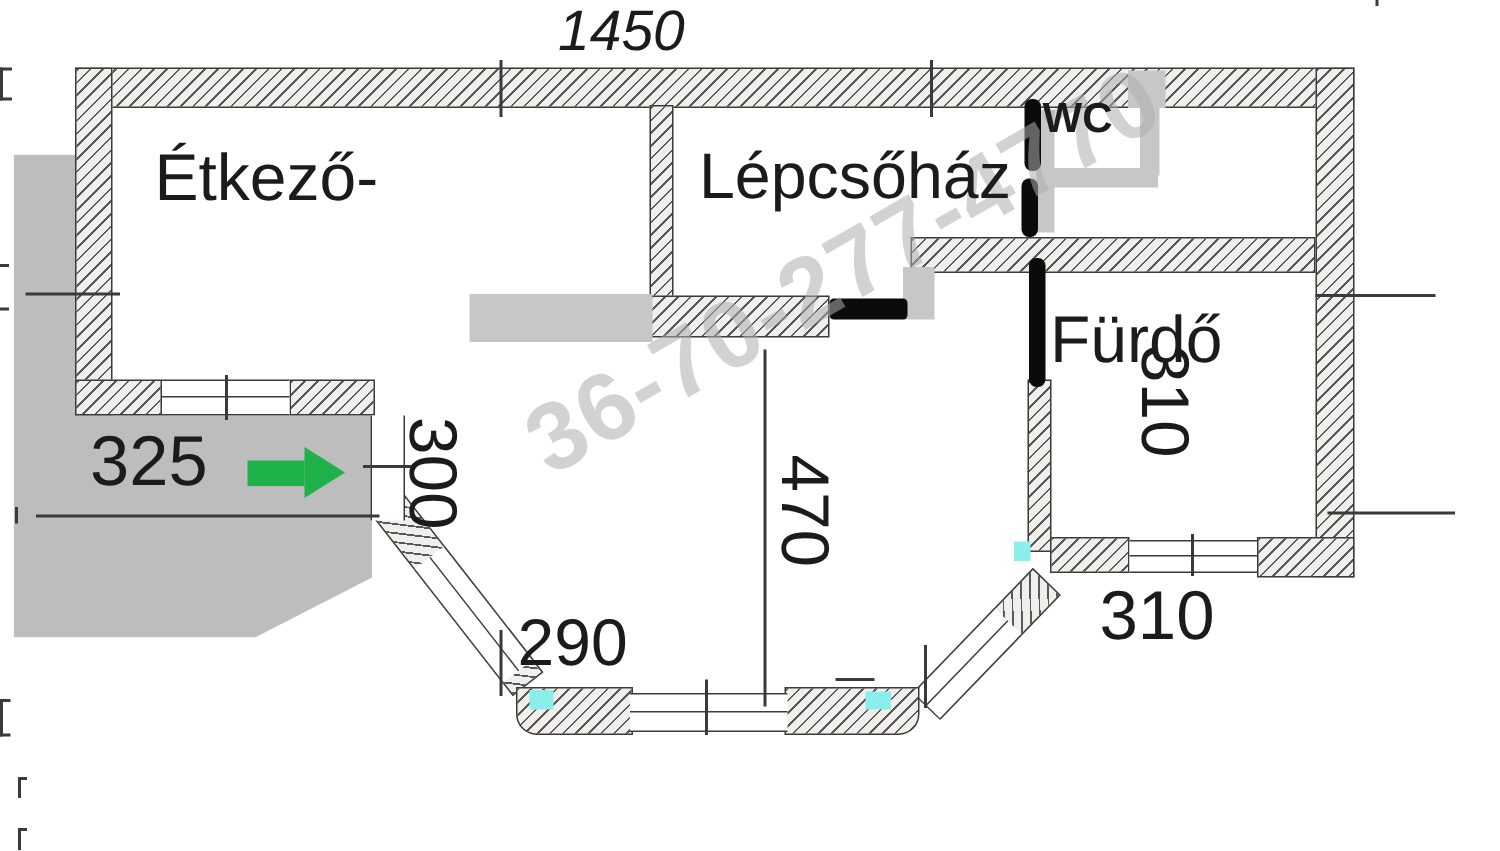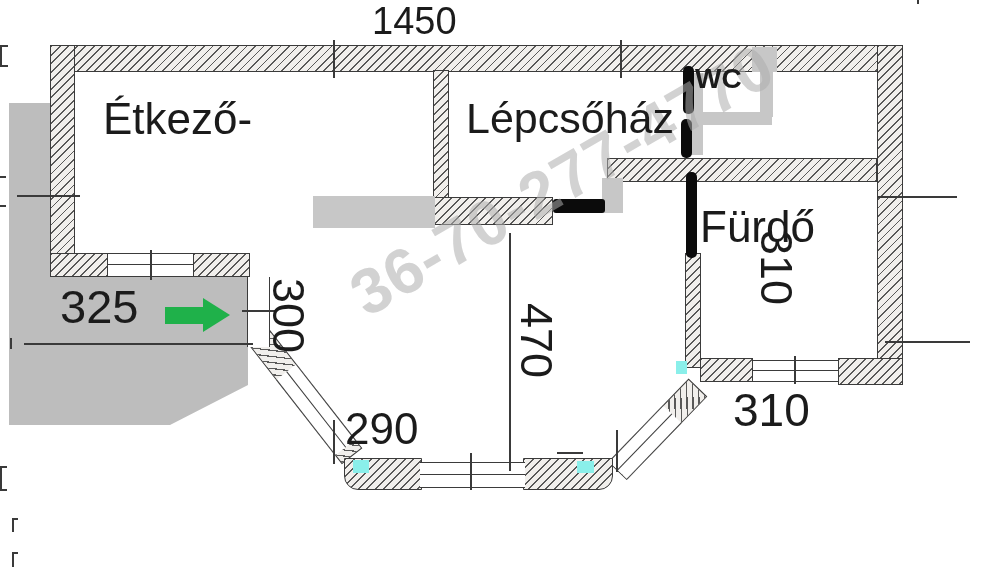--- a/index.html
+++ b/index.html
@@ -102,21 +102,21 @@
   <div class="abs hook" style="left:12px;top:552px;width:6px;height:15px;"></div>
   <div class="abs hook" style="left:917px;top:0px;width:6px;height:4px;border-top:none;"></div>
 
   <div class="abs watermark" style="left:356px;top:262px;">36-70-277-4770</div>
 
   <div class="abs lbl" style="left:103px;top:96px;font-size:44px;">Étkező-</div>
   <div class="abs lbl" style="left:466px;top:96px;font-size:43px;">Lépcsőház</div>
   <div class="abs lbl" style="left:695px;top:64px;font-size:28px;font-weight:bold;">WC</div>
   <div class="abs lbl" style="left:700px;top:204px;font-size:44px;">Fürdő</div>
 
-  <div class="abs lbl" style="left:372px;top:2px;font-size:38px;">1450</div>
+  <div class="abs lbl" style="left:372px;top:2px;font-size:38px;font-style:italic;">1450</div>
   <div class="abs lbl" style="left:60px;top:282px;font-size:47px;">325</div>
   <div class="abs lbl vtext" style="left:312px;top:278px;font-size:45px;">300</div>
   <div class="abs lbl vtext" style="left:560px;top:303px;font-size:45px;">470</div>
   <div class="abs lbl vtext" style="left:800px;top:230px;font-size:45px;">310</div>
   <div class="abs lbl" style="left:733px;top:386px;font-size:46px;">310</div>
   <div class="abs lbl" style="left:345px;top:406px;font-size:44px;">290</div>
 
   <div class="abs" style="left:165px;top:296px;width:65px;height:34px;">
     <div class="arrow-body" style="left:0px;top:11px;width:38px;height:17px;"></div>
     <div class="arrow-head" style="left:38px;top:2px;"></div>

